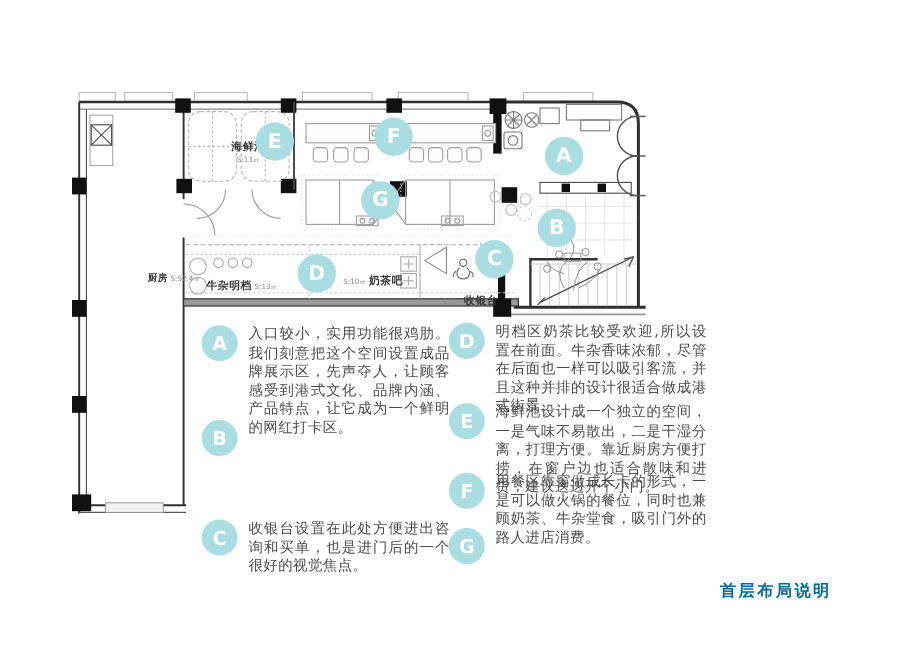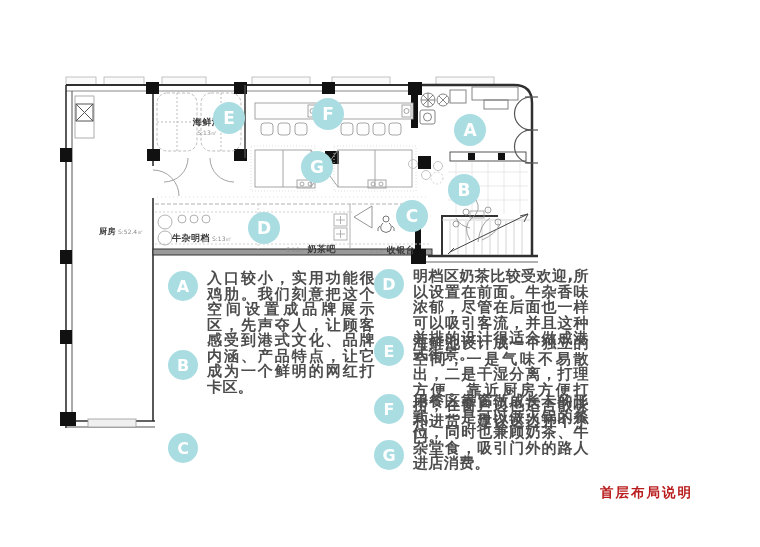--- a/index.html
+++ b/index.html
@@ -5,35 +5,35 @@
   html,body{margin:0;padding:0;background:#fff;}
   #page{position:relative;width:760px;height:547px;background:#fff;overflow:hidden;
         font-family:"DejaVu Sans",sans-serif;}
   #plan-svg{position:absolute;left:0;top:0;}
 
   .marker{position:absolute;width:32px;height:32px;border-radius:50%;
           background:var(--badge,#a9dde2);color:#fff;display:flex;align-items:center;
           justify-content:center;font-size:17px;font-weight:bold;}
   .room-label{position:absolute;color:#3a3a3a;text-align:center;white-space:nowrap;}
   .room-name{font-size:9px;font-weight:bold;letter-spacing:.5px;}
-  .room-name.small{font-size:8px;}
+  .room-name.small{font-size:8px;margin-left:24px;}
   .room-area{font-size:6px;color:#8a8a8a;letter-spacing:0;}
   .inline-label{display:flex;align-items:baseline;gap:2px;}
 
   .note{position:absolute;display:flex;gap:9px;}
   .note-badge{flex:0 0 30px;width:30px;height:30px;border-radius:50%;
           background:var(--badge,#a9dde2);color:#fff;display:flex;align-items:center;
           justify-content:center;font-size:16px;font-weight:bold;}
-  .note-text{font-size:15px;line-height:15.5px;color:#4c4c4c;font-weight:700;
+  .note-text{font-size:12px;line-height:15.5px;color:#4c4c4c;font-weight:400;
           letter-spacing:.4px;text-align:justify;}
   .col-left .note-text{width:168px;}
   .col-right .note-text{width:176px;}
 
   .page-title{position:absolute;left:600px;top:484px;font-size:13.5px;font-weight:600;
-          color:#b91c1c;letter-spacing:2px;}
+          color:#0369a1;letter-spacing:2px;}
 </style>
 </head>
 <body>
 
 <div id="page">
 
   <svg id="plan-svg" width="760" height="547" viewBox="0 0 760 547">
 
     <g fill="#fafafa" stroke="#b5b5b5" stroke-width="0.8">
       <rect x="66" y="77" width="30" height="8"></rect>
@@ -237,21 +237,21 @@
     <div class="room-area">S:13㎡</div>
   </div>
   <div class="room-label inline-label" style="left:99px;top:226px">
     <span class="room-name small">厨房</span>
     <span class="room-area">S:52.4㎡</span>
   </div>
   <div class="room-label inline-label" style="left:172px;top:232px">
     <span class="room-name">牛杂明档</span>
     <span class="room-area">S:13㎡</span>
   </div>
-  <div class="room-label inline-label" style="left:286px;top:243px">
+  <div class="room-label inline-label" style="left:286px;top:228px">
     <span class="room-area">S:10㎡</span>
     <span class="room-name">奶茶吧</span>
   </div>
   <div class="room-label inline-label" style="left:369px;top:244px">
     <span class="room-area">S:3㎡</span>
     <span class="room-name">收银台</span>
   </div>
 
   <div class="marker" style="left:454px;top:114px">A</div>
   <div class="marker" style="left:448px;top:174px">B</div>
@@ -263,20 +263,21 @@
 
   <div class="note col-left" style="left:168px;top:271px">
     <div class="note-badge">A</div>
     <div class="note-text">入口较小，实用功能很鸡肋。我们刻意把这个空间设置成品牌展示区，先声夺人，让顾客感受到港式文化、品牌内涵、产品特点，让它成为一个鲜明的网红打卡区。</div>
   </div>
   <div class="note col-left" style="left:168px;top:350px">
     <div class="note-badge">B</div>
   </div>
   <div class="note col-left" style="left:168px;top:433px">
     <div class="note-badge">C</div>
+    <div class="note-text">收银台设置在此处方便进出咨询和买单，也是进门后的一个很好的视觉焦点。</div>
   </div>
 
   <div class="note col-right" style="left:374px;top:269px">
     <div class="note-badge">D</div>
     <div class="note-text">明档区奶茶比较受欢迎,所以设置在前面。牛杂香味浓郁，尽管在后面也一样可以吸引客流，并且这种并排的设计很适合做成港式街景。</div>
   </div>
   <div class="note col-right" style="left:374px;top:336px">
     <div class="note-badge">E</div>
     <div class="note-text">海鲜池设计成一个独立的空间，一是气味不易散出，二是干湿分离，打理方便。靠近厨房方便打捞，在窗户边也适合散味和进货，建议这边开个小门。</div>
   </div>

